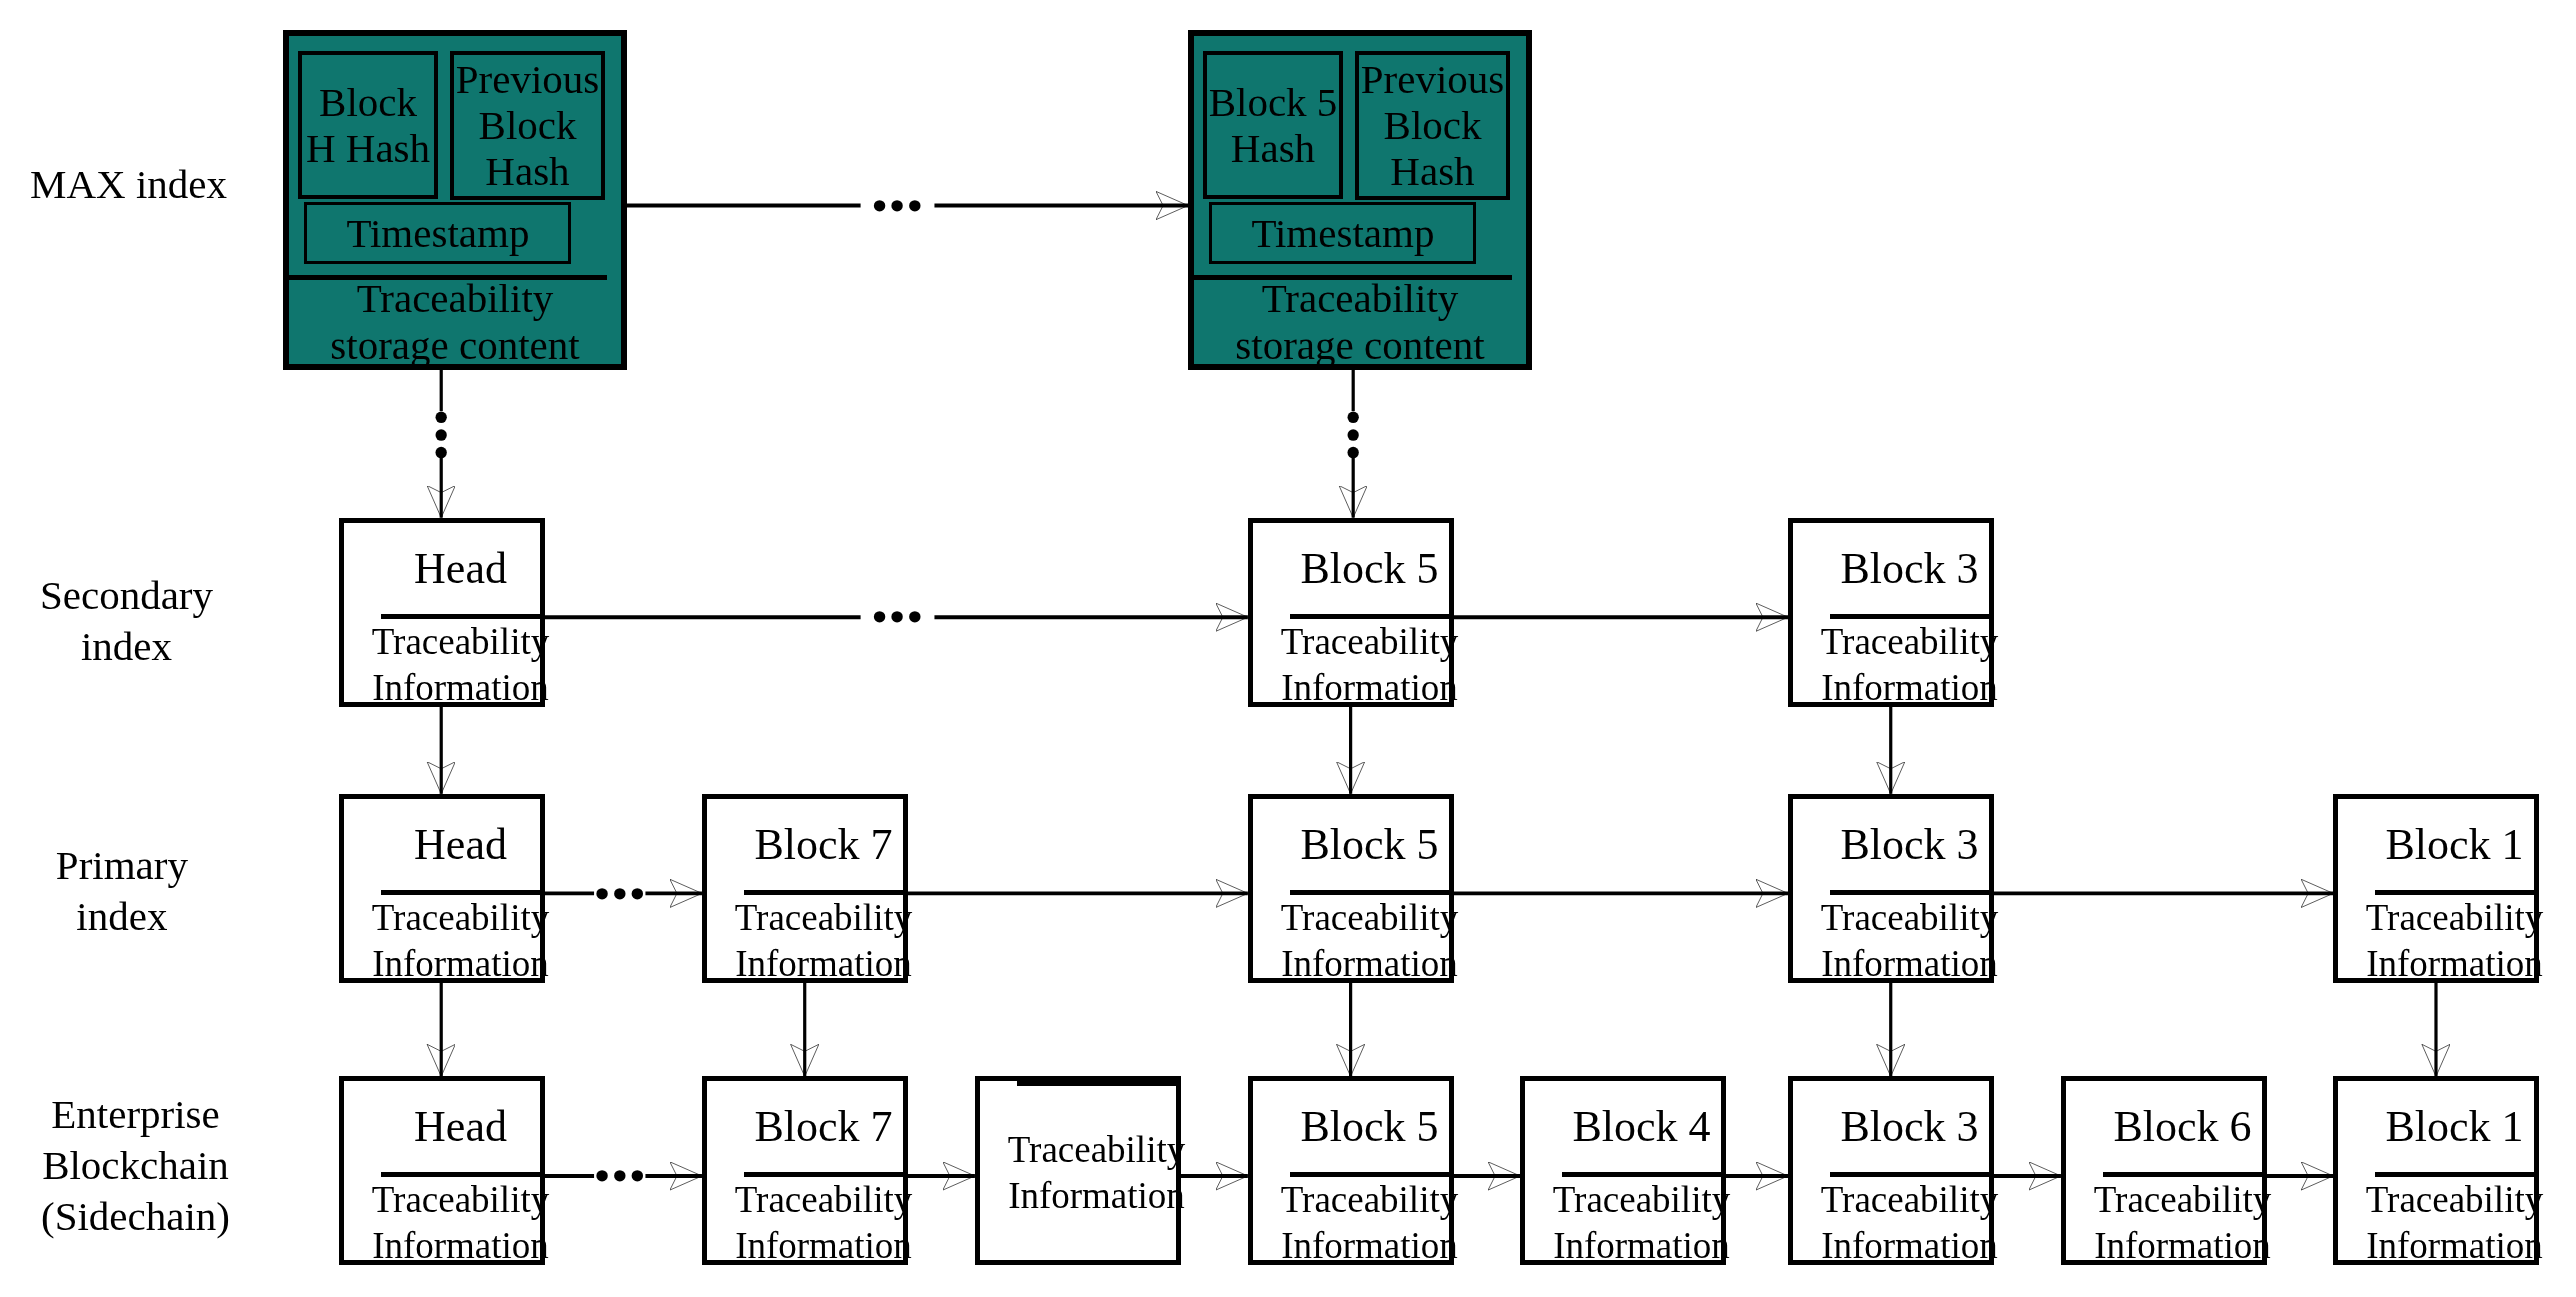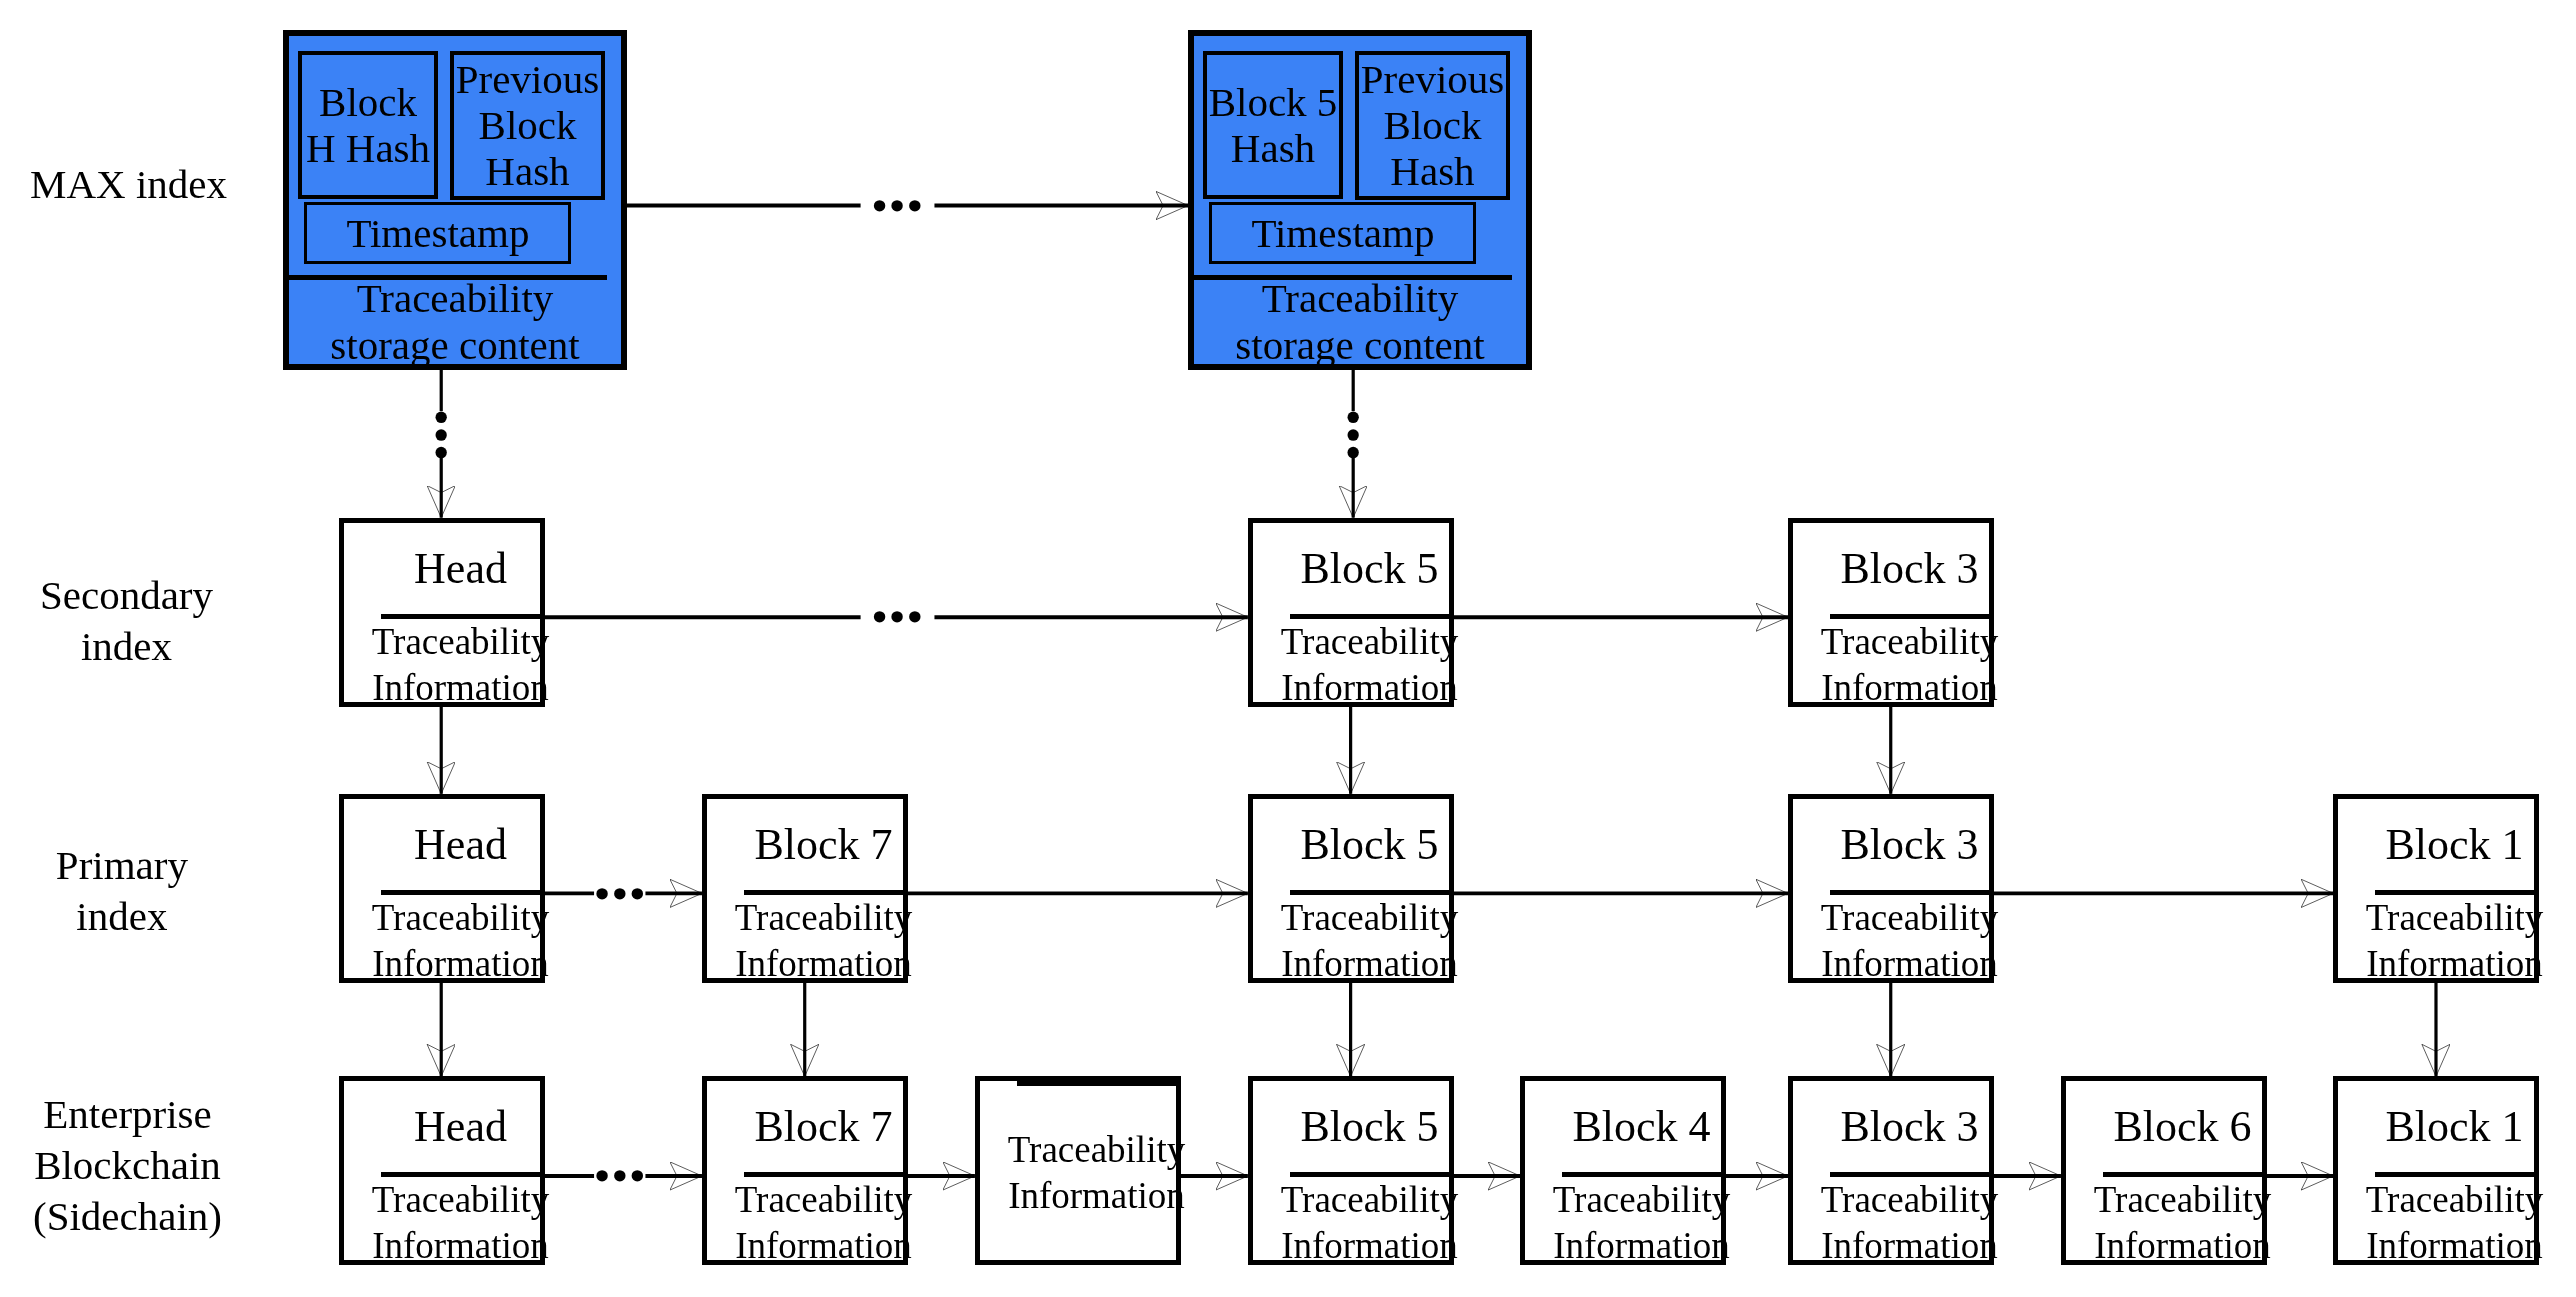--- a/index.html
+++ b/index.html
@@ -30,21 +30,21 @@
     font-size:44px; white-space:pre-line; text-align:center;
   }
   .blk .b {
     flex:1 1 auto; border-top:5.8px solid #000;
     display:flex; align-items:center; justify-content:center;
     font-size:37px; line-height:46px; white-space:pre-line; text-align:center;
   }
 
   
   .maxblk {
-    position:absolute; width:344px; height:340px; background:#3b82f6;
+    position:absolute; width:344px; height:340px; background:#0f766e;
     border:6.4px solid #000;
   }
   .maxblk .hashbox, .maxblk .prevbox {
     position:absolute; border:4.5px solid #000; display:flex;
     align-items:center; justify-content:center; text-align:center;
     font-size:41px; line-height:46px; white-space:pre-line;
   }
   .maxblk .hashbox { left:9px; top:15.4px; width:140px; height:148px; }
   .maxblk .prevbox { left:161px; top:15.4px; width:155px; height:149px; }
   .maxblk .tsbox {
@@ -121,21 +121,21 @@
       <text class="e" transform="translate(679,636) rotate(90)">...</text>
       <text class="e" transform="translate(2099,636) rotate(90)">...</text>
     </g>
   </svg>
 
   <div class="rowlabel" style="left:13px;  top:159px;  width:231px;">MAX index</div>
   <div class="rowlabel" style="left:11px;  top:570px;  width:231px;font-family:Liberation Serif, serif;">Secondary
 index</div>
   <div class="rowlabel" style="left:6.4px;  top:840px; width:231px;">Primary
 index</div>
-  <div class="rowlabel" style="left:12px;  top:1089px; width:231px;">Enterprise
+  <div class="rowlabel" style="left:20px;  top:1089px; width:231px;">Enterprise
 Blockchain
 (Sidechain)</div>
 
   <div class="maxblk" style="left:283px; top:29.5px;">
     <div class="hashbox">Block
 H Hash</div>
     <div class="prevbox">Previous
 Block
 Hash</div>
     <div class="tsbox">Timestamp</div>

